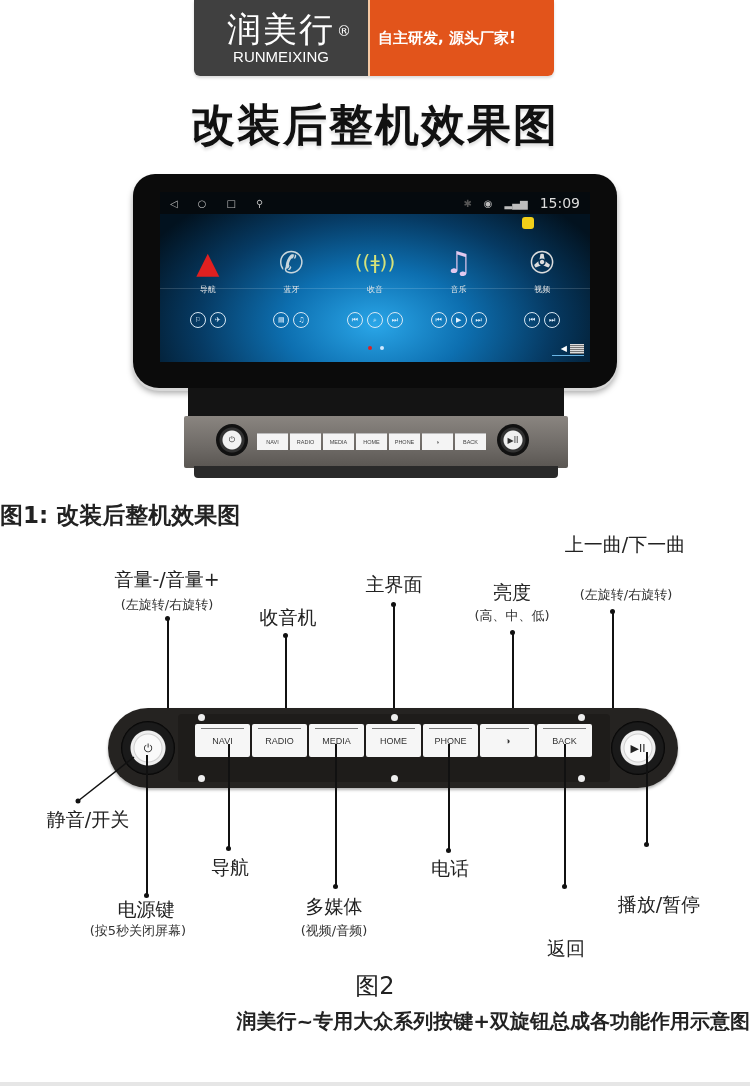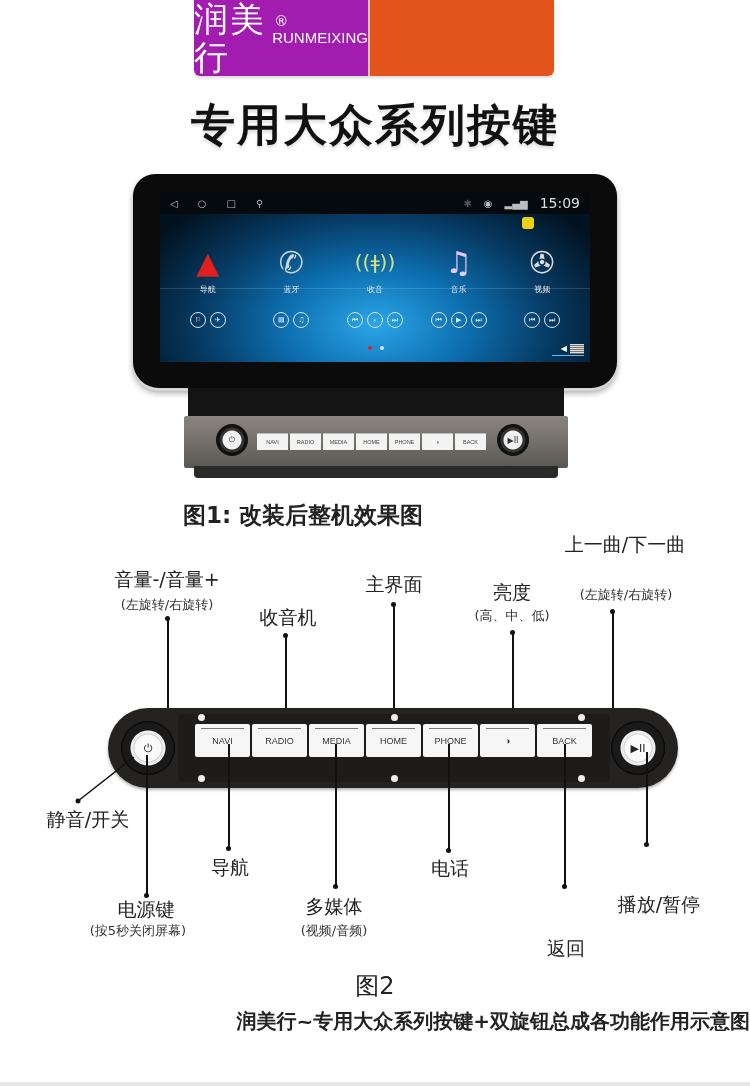--- a/index.html
+++ b/index.html
@@ -1,21 +1,21 @@
 <!DOCTYPE html>
 <html><head>
 <meta charset="utf-8">
 <style>
   *{box-sizing:border-box;margin:0;padding:0;}
   html,body{width:750px;height:1086px;background:#ffffff;overflow:hidden;}
   body{position:relative;font-family:"DejaVu Sans","Liberation Sans",sans-serif;color:#1a1a1a;}
 
   
   .banner{position:absolute;left:194px;top:0;width:360px;height:76px;border-radius:0 0 6px 6px;overflow:hidden;display:flex;box-shadow:0 2px 3px rgba(0,0,0,.15);}
-  .banner .left{width:174px;background:#a21caf;color:#fff;display:flex;flex-direction:row;align-items:center;justify-content:center;}
+  .banner .left{width:174px;background:#404040;color:#fff;display:flex;flex-direction:column;align-items:center;justify-content:center;}
   .banner .brand{font-size:34px;font-weight:400;letter-spacing:2px;line-height:38px;position:relative;}
   .banner .brand sup{font-size:14px;position:absolute;top:2px;right:-18px;}
   .banner .pinyin{font-family:"Liberation Sans",sans-serif;font-size:15px;letter-spacing:0;line-height:18px;}
   .banner .divider{width:2px;background:#f6c9a4;}
   .banner .right{flex:1;background:#e2541b;color:#fff;display:flex;flex-direction:column;justify-content:center;padding-left:8px;font-size:15px;font-weight:bold;line-height:26px;}
 
   
   .main-title{position:absolute;left:0;top:96px;width:750px;text-align:center;font-size:44px;font-weight:900;color:#111;letter-spacing:2px;text-shadow:0 3px 3px rgba(0,0,0,.12);}
 
   
@@ -41,21 +41,21 @@
   .menuhandle i{width:14px;height:10px;background:repeating-linear-gradient(#ddd 0 1px,#777 1px 2px);}
 
   .unit-bottom{position:absolute;left:180px;top:388px;width:392px;height:96px;}
   .ub-top{position:absolute;left:8px;top:0;width:376px;height:28px;background:#141414;}
   .ub-panel{position:absolute;left:4px;top:28px;width:384px;height:52px;background:linear-gradient(#8a8580,#6e6a66 60%,#5a5652);border-radius:2px;}
   .ub-feet{position:absolute;left:14px;top:78px;width:364px;height:12px;background:#2a2a2a;border-radius:0 0 4px 4px;}
   .knob{position:absolute;width:32px;height:32px;border-radius:50%;background:radial-gradient(circle at 50% 50%, #f1f1f1 0 9px, #333 10px 12px, #111 13px);top:36px;display:flex;align-items:center;justify-content:center;font-size:8px;color:#333;}
   .keys1{position:absolute;left:77px;top:45px;display:flex;gap:2px;}
   .key1{width:31px;height:17px;background:#f4f4f4;border-top:1px solid #bbb;font-size:5.5px;color:#444;display:flex;align-items:center;justify-content:center;font-family:"Liberation Sans",sans-serif;}
 
-  .fig1-caption{position:absolute;left:0;top:500px;width:606px;text-align:center;font-size:23px;font-weight:bold;color:#222;}
+  .fig1-caption{position:absolute;left:0;top:500px;width:606px;font-size:23px;font-weight:bold;color:#222;}
 
   
   .lbl2{position:absolute;font-size:19px;color:#222;white-space:nowrap;text-align:center;line-height:22px;}
   .sub2{position:absolute;font-size:13px;color:#333;white-space:nowrap;text-align:center;}
   .vline{position:absolute;width:1.5px;background:#111;}
   .dot{position:absolute;width:5px;height:5px;border-radius:50%;background:#111;}
 
   .bar{position:absolute;left:108px;top:708px;width:570px;height:80px;background:#252321;border-radius:40px;box-shadow:0 2px 3px rgba(0,0,0,.3);}
   .bar .rail{position:absolute;left:70px;top:6px;width:432px;height:68px;background:#1e1c1a;border-radius:4px;}
   .bar .hole{position:absolute;width:7px;height:7px;border-radius:50%;background:#eee;}
@@ -71,24 +71,25 @@
 </head>
 <body>
 
 <div class="banner">
   <div class="left">
     <div class="brand"><span>润美行</span><sup>®</sup></div>
     <div class="pinyin">RUNMEIXING</div>
   </div>
   <div class="divider"></div>
   <div class="right">
-  </div>
-</div>
-
-<div class="main-title">专用大众系列按键</div>
+    <div>自主研发, 源头厂家!</div>
+  </div>
+</div>
+
+<div class="main-title">改装后整机效果图</div>
 
 <div class="unit">
   <div class="screen">
     <div class="statusbar">
       <div class="nav">
         <span>◁</span>
         <span>○</span>
         <span>□</span>
         <span>⚲</span>
       </div>

